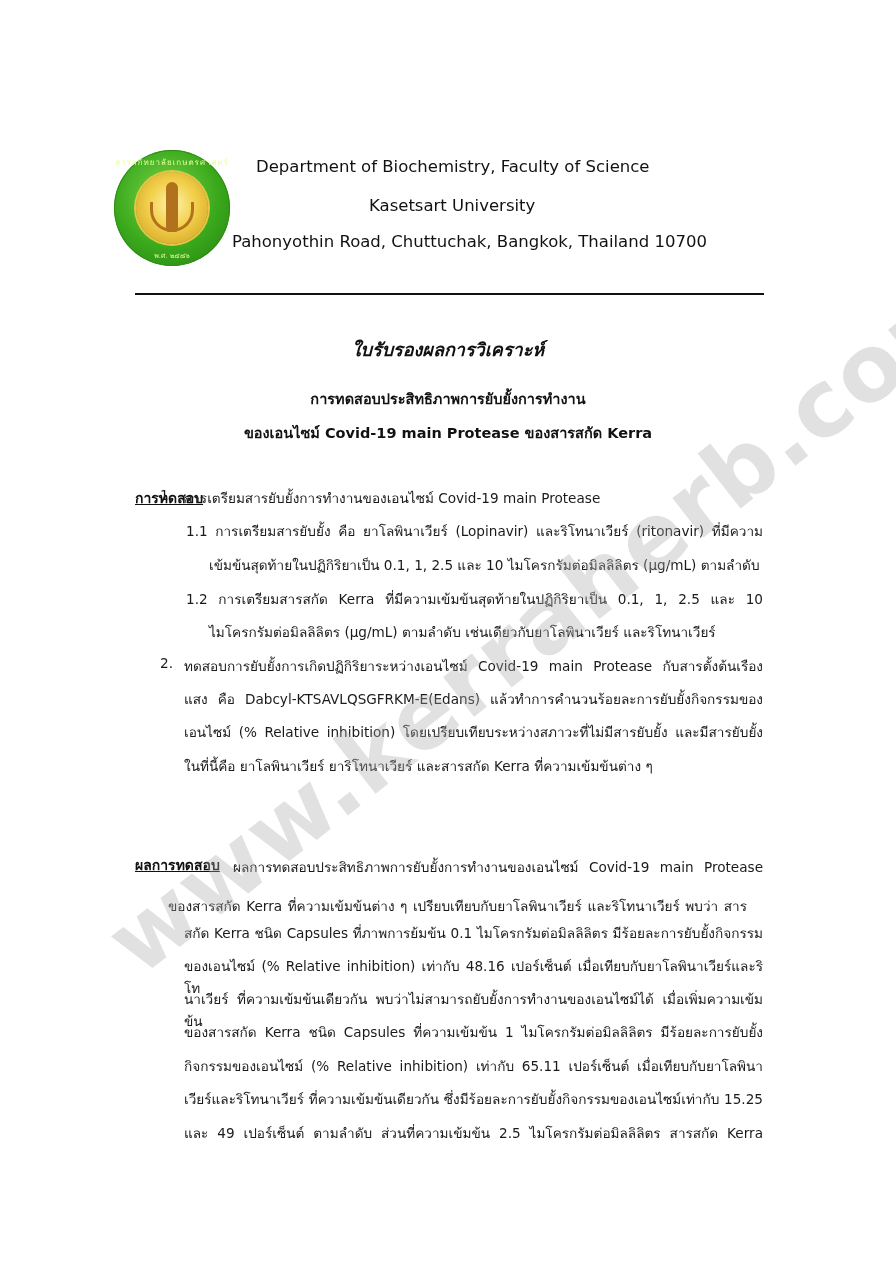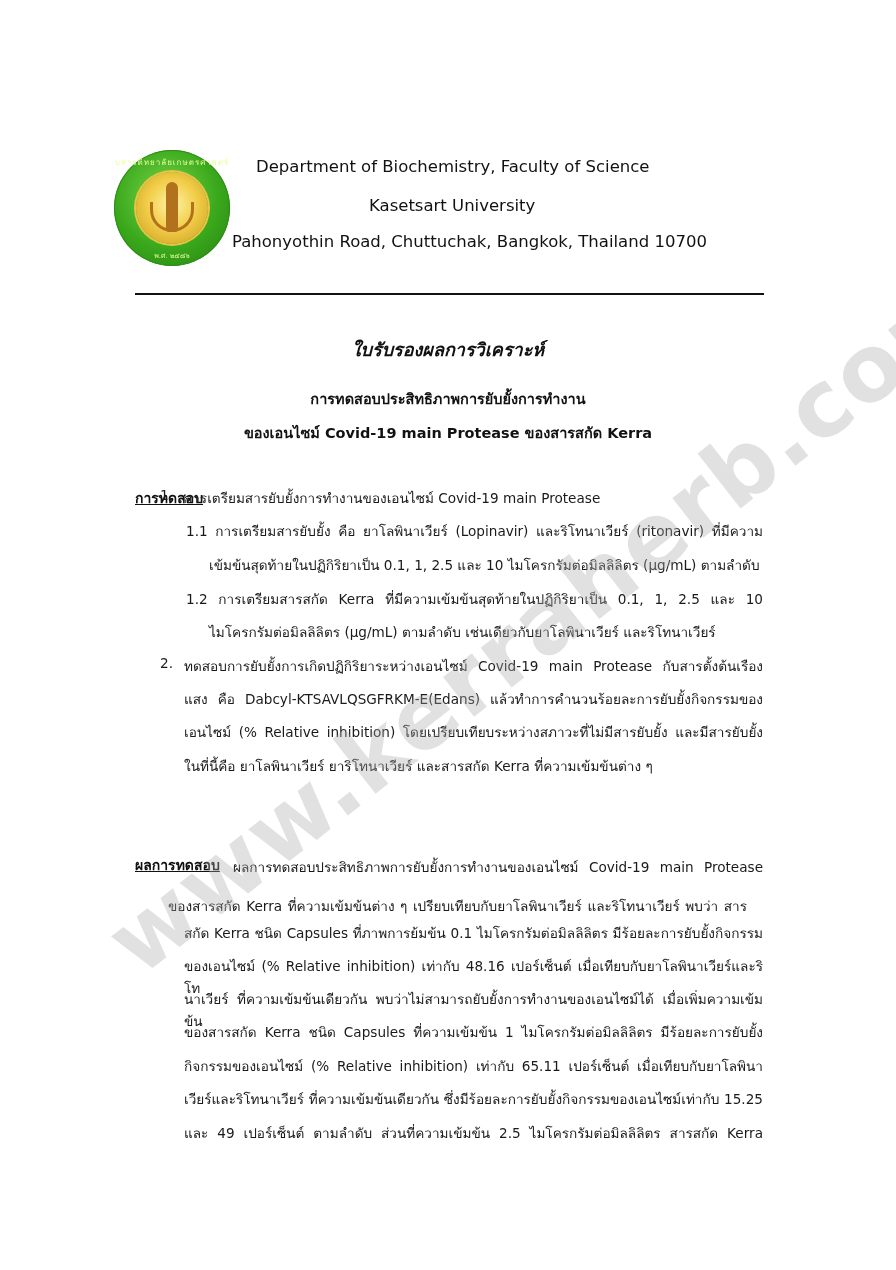--- a/index.html
+++ b/index.html
@@ -31,21 +31,21 @@
   .watermark { position: absolute; left: 70px; top: 540px; font-size: 92px; font-weight: bold;
           color: rgba(170,170,170,0.35); transform: rotate(-38deg); transform-origin: left center;
           font-family: "DejaVu Sans", sans-serif; white-space: nowrap; pointer-events: none; letter-spacing: 2px; }
 </style>
 </head>
 <body>
 
 <div class="page">
 
   <div class="logo">
-    <div class="logo-text-top">บสารติทยาลัยเกษตรศาสตร์</div>
+    <div class="logo-text-top">สารสกิทยาลัยเกษตรศาสตร์</div>
     <div class="logo-inner">
       <div class="logo-naga"></div>
       <div class="logo-figure"></div>
     </div>
     <div class="logo-text-bot">พ.ศ. ๒๔๘๖</div>
   </div>
 
   <div class="abs hdr" style="left:256px; top:157px;">Department of Biochemistry, Faculty of Science</div>
   <div class="abs hdr" style="left:369px; top:196px;">Kasetsart University</div>
   <div class="abs hdr" style="left:232px; top:232px;">Pahonyothin Road, Chuttuchak, Bangkok, Thailand 10700</div>

